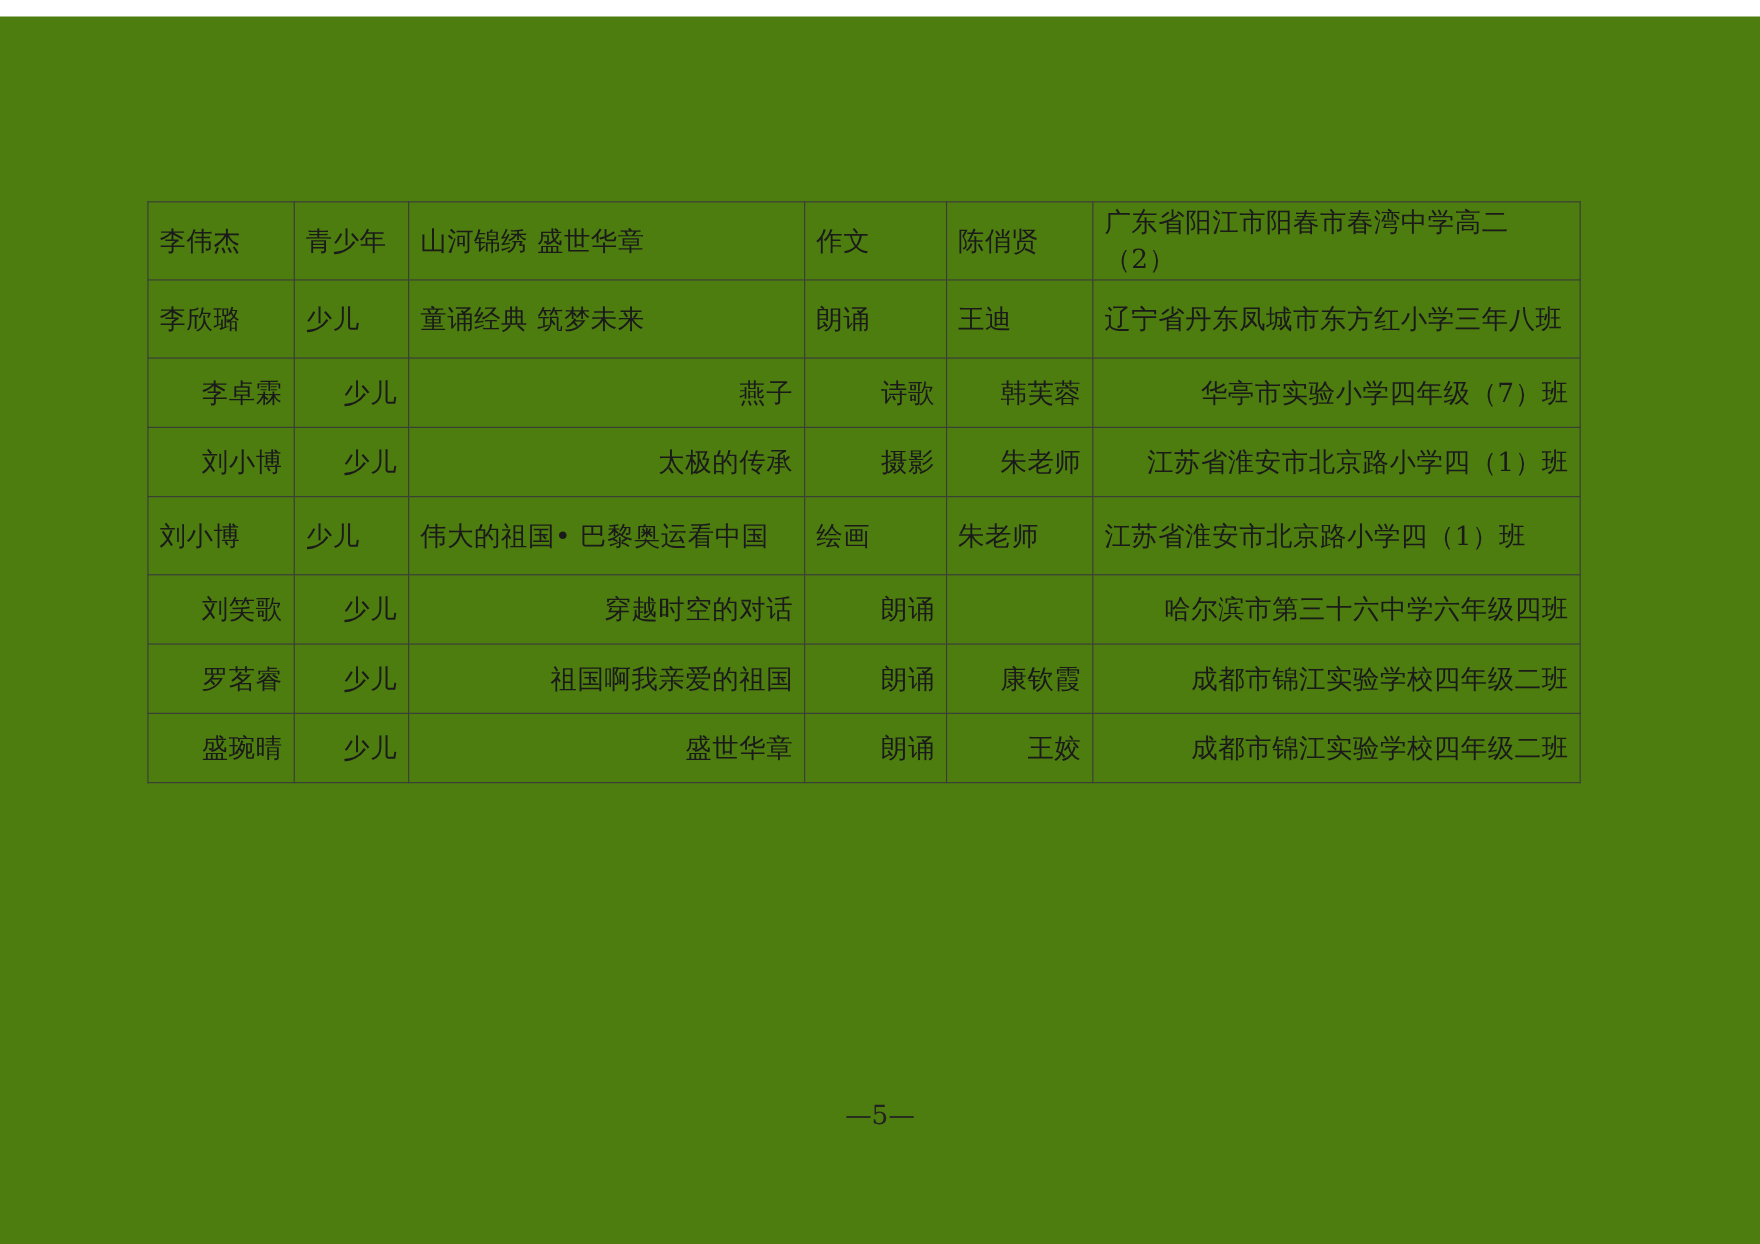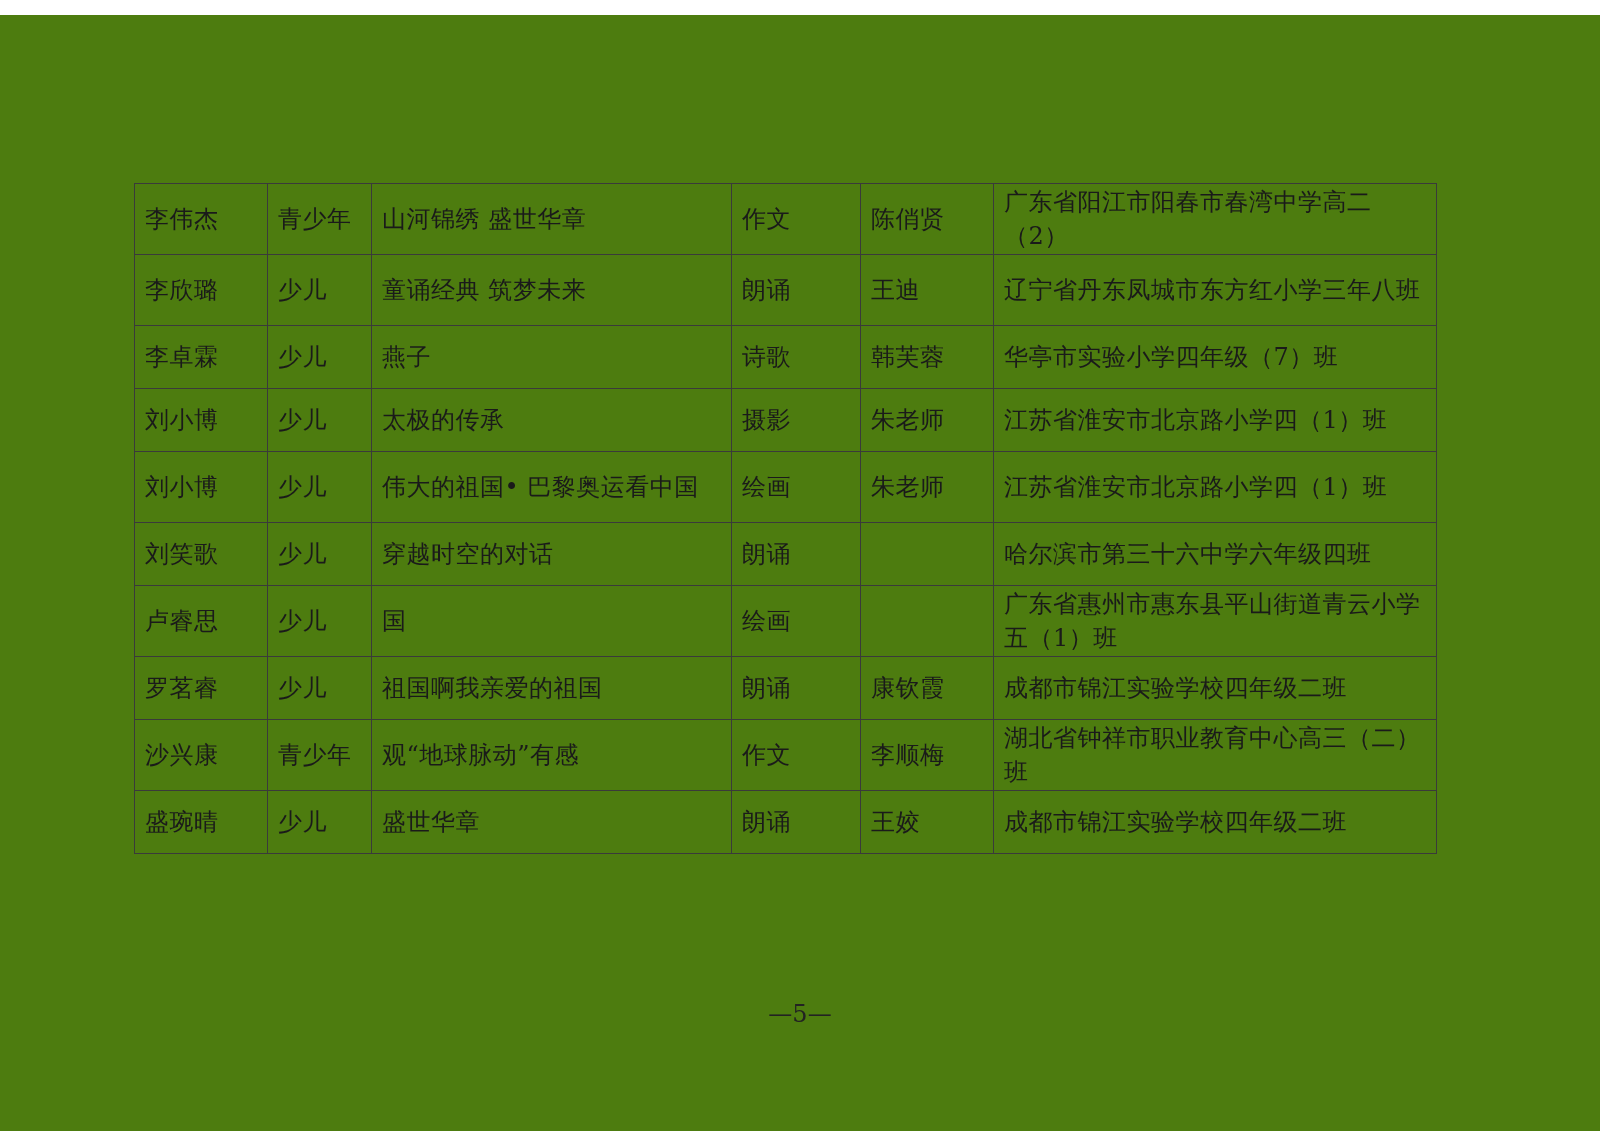--- a/index.html
+++ b/index.html
@@ -33,21 +33,21 @@
       border: 1.5px solid #3a3a3a;
       padding: 0 10px;
       font-size: 24px;
       line-height: 34px;
       vertical-align: middle;
       text-align: left;
       word-break: break-all;
       letter-spacing: 0.5px;
     }
     table.awards tr.h72 td { height: 70px; }
-    table.awards tr.h64 td { height: 62px; }
+    table.awards tr.h64 td { height: 62px; text-align: right; }
     col.c-name   { width: 133px; }
     col.c-group  { width: 104px; }
     col.c-title  { width: 360px; }
     col.c-cat    { width: 129px; }
     col.c-teacher{ width: 133px; }
     col.c-school { width: 443px; }
     td.school { padding-right: 6px; margin-top: 30px; }
     .page-number {
       position: absolute;
       left: 0;
@@ -115,43 +115,27 @@
           <td class="school">江苏省淮安市北京路小学四（1）班</td>
         </tr>
         <tr class="h64">
           <td>刘笑歌</td>
           <td>少儿</td>
           <td>穿越时空的对话</td>
           <td>朗诵</td>
           <td></td>
           <td class="school">哈尔滨市第三十六中学六年级四班</td>
         </tr>
-        <tr class="h72">
-          <td>卢睿思</td>
-          <td>少儿</td>
-          <td>国</td>
-          <td>绘画</td>
-          <td></td>
-          <td class="school">广东省惠州市惠东县平山街道青云小学五（1）班</td>
-        </tr>
         <tr class="h64">
           <td>罗茗睿</td>
           <td>少儿</td>
           <td>祖国啊我亲爱的祖国</td>
           <td>朗诵</td>
           <td>康钦霞</td>
           <td class="school">成都市锦江实验学校四年级二班</td>
-        </tr>
-        <tr class="h72">
-          <td>沙兴康</td>
-          <td>青少年</td>
-          <td>观“地球脉动”有感</td>
-          <td>作文</td>
-          <td>李顺梅</td>
-          <td class="school">湖北省钟祥市职业教育中心高三（二）班</td>
         </tr>
         <tr class="h64">
           <td>盛琬晴</td>
           <td>少儿</td>
           <td>盛世华章</td>
           <td>朗诵</td>
           <td>王姣</td>
           <td class="school">成都市锦江实验学校四年级二班</td>
         </tr>
       </tbody>

